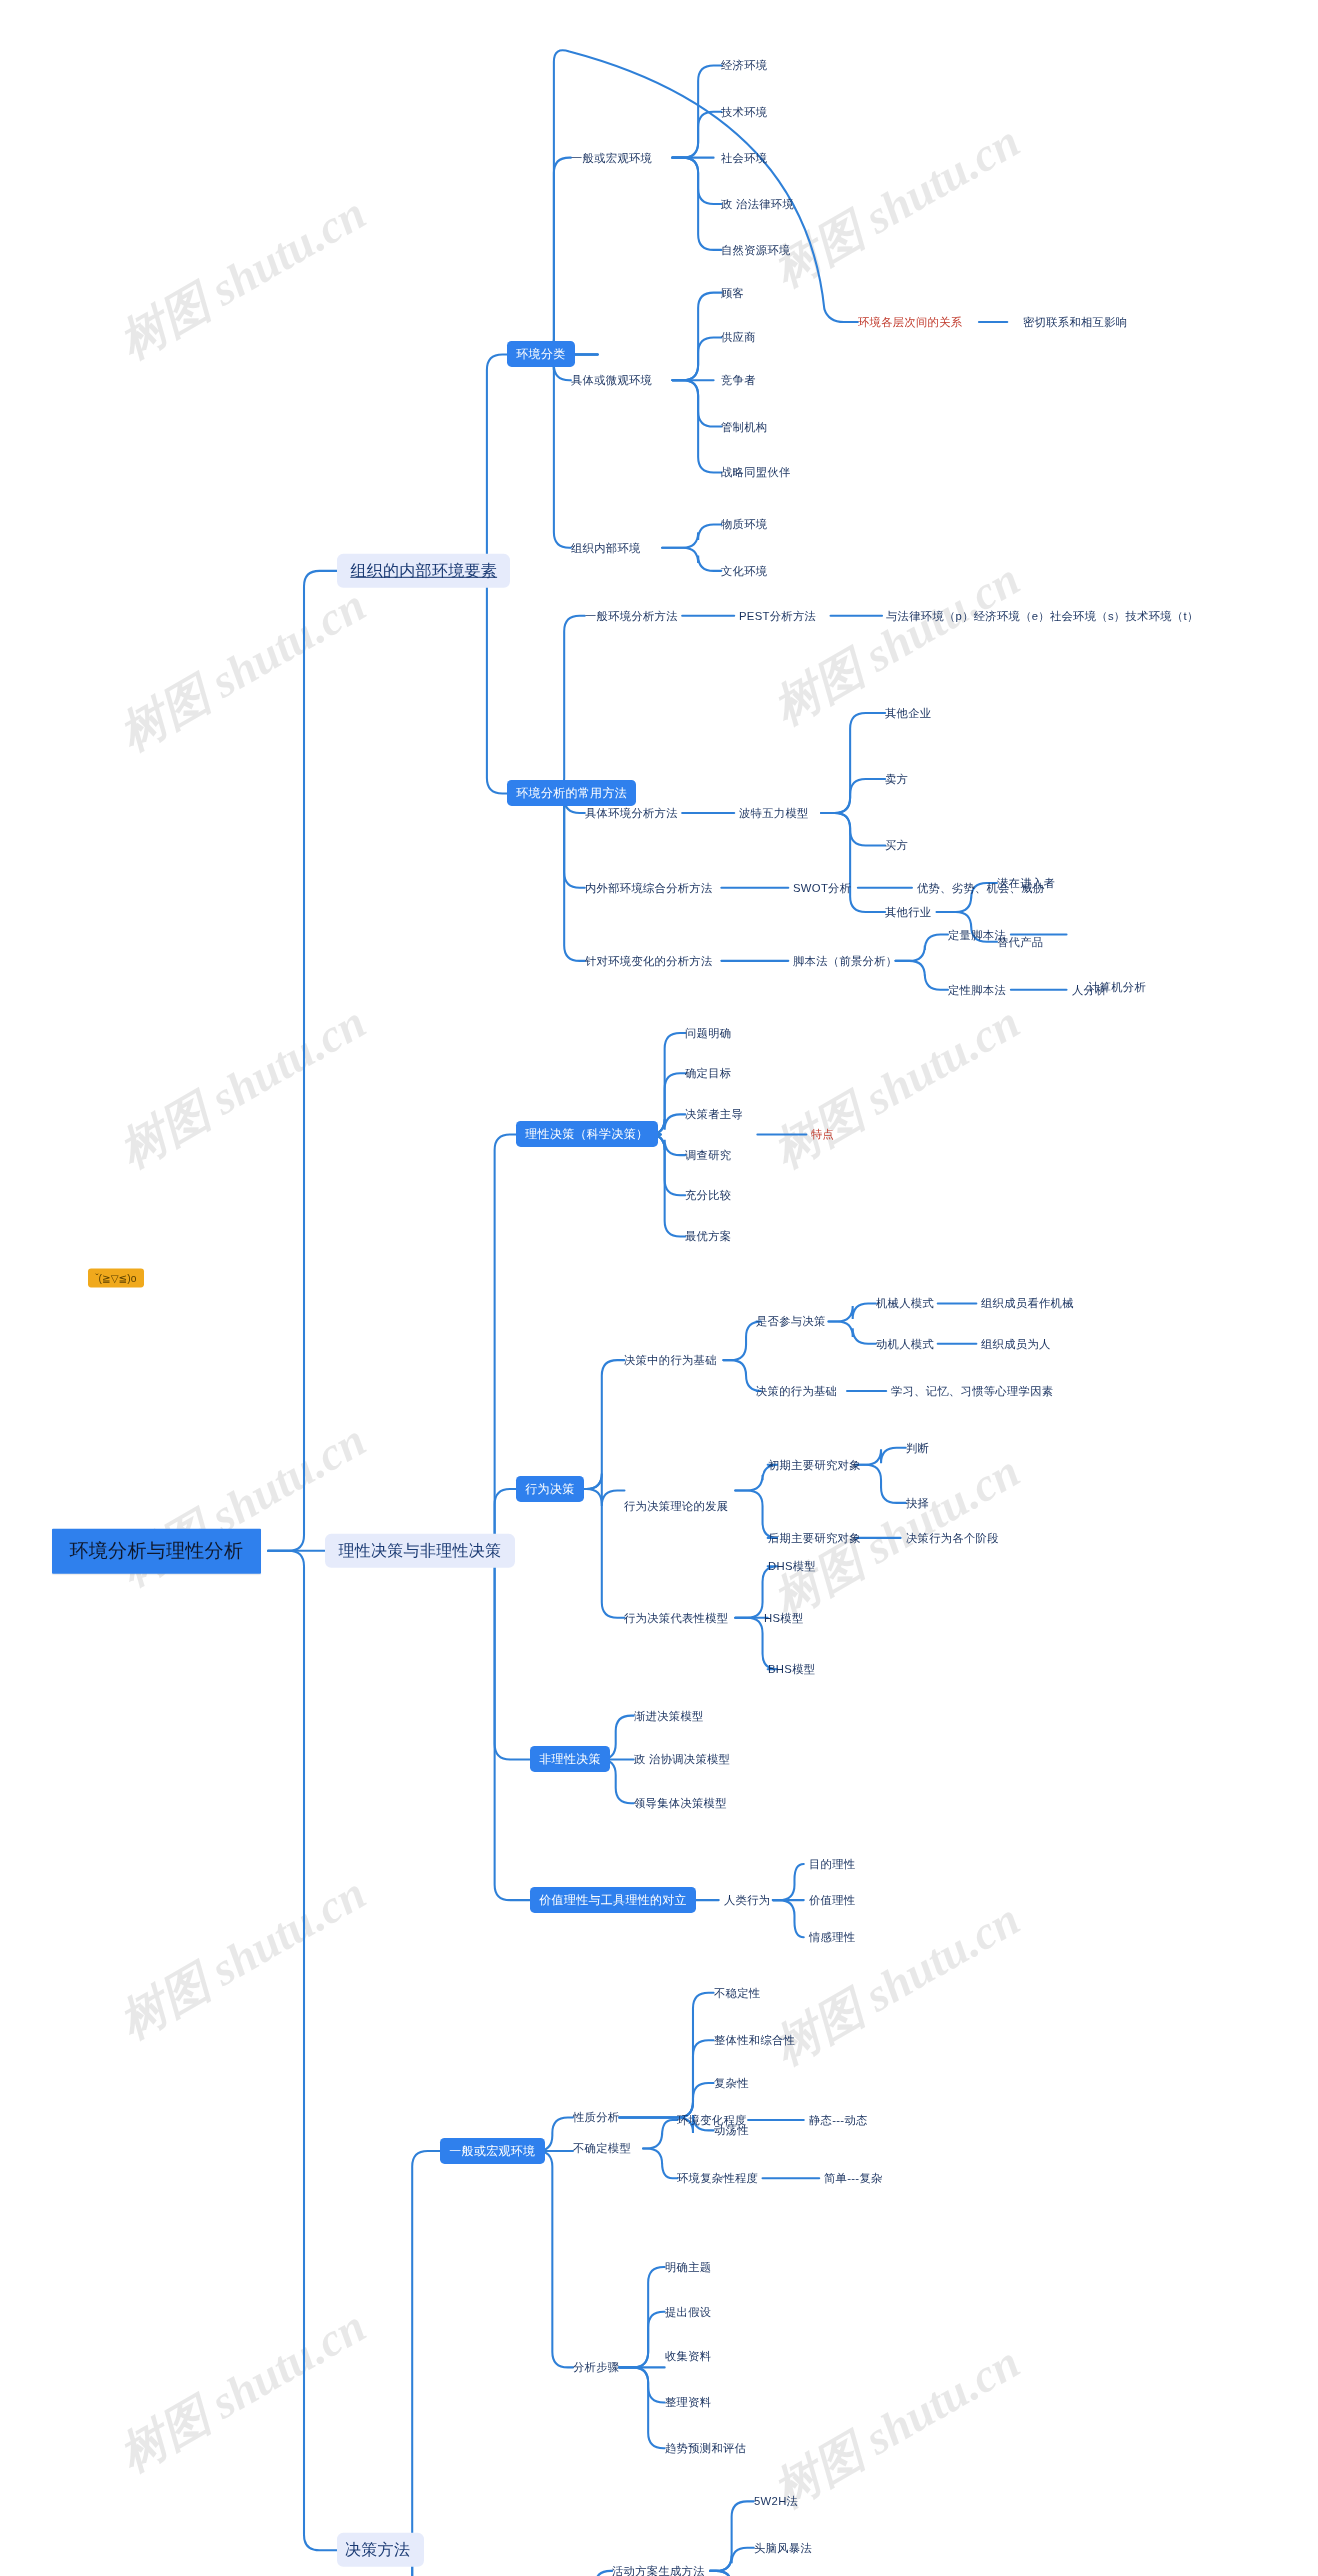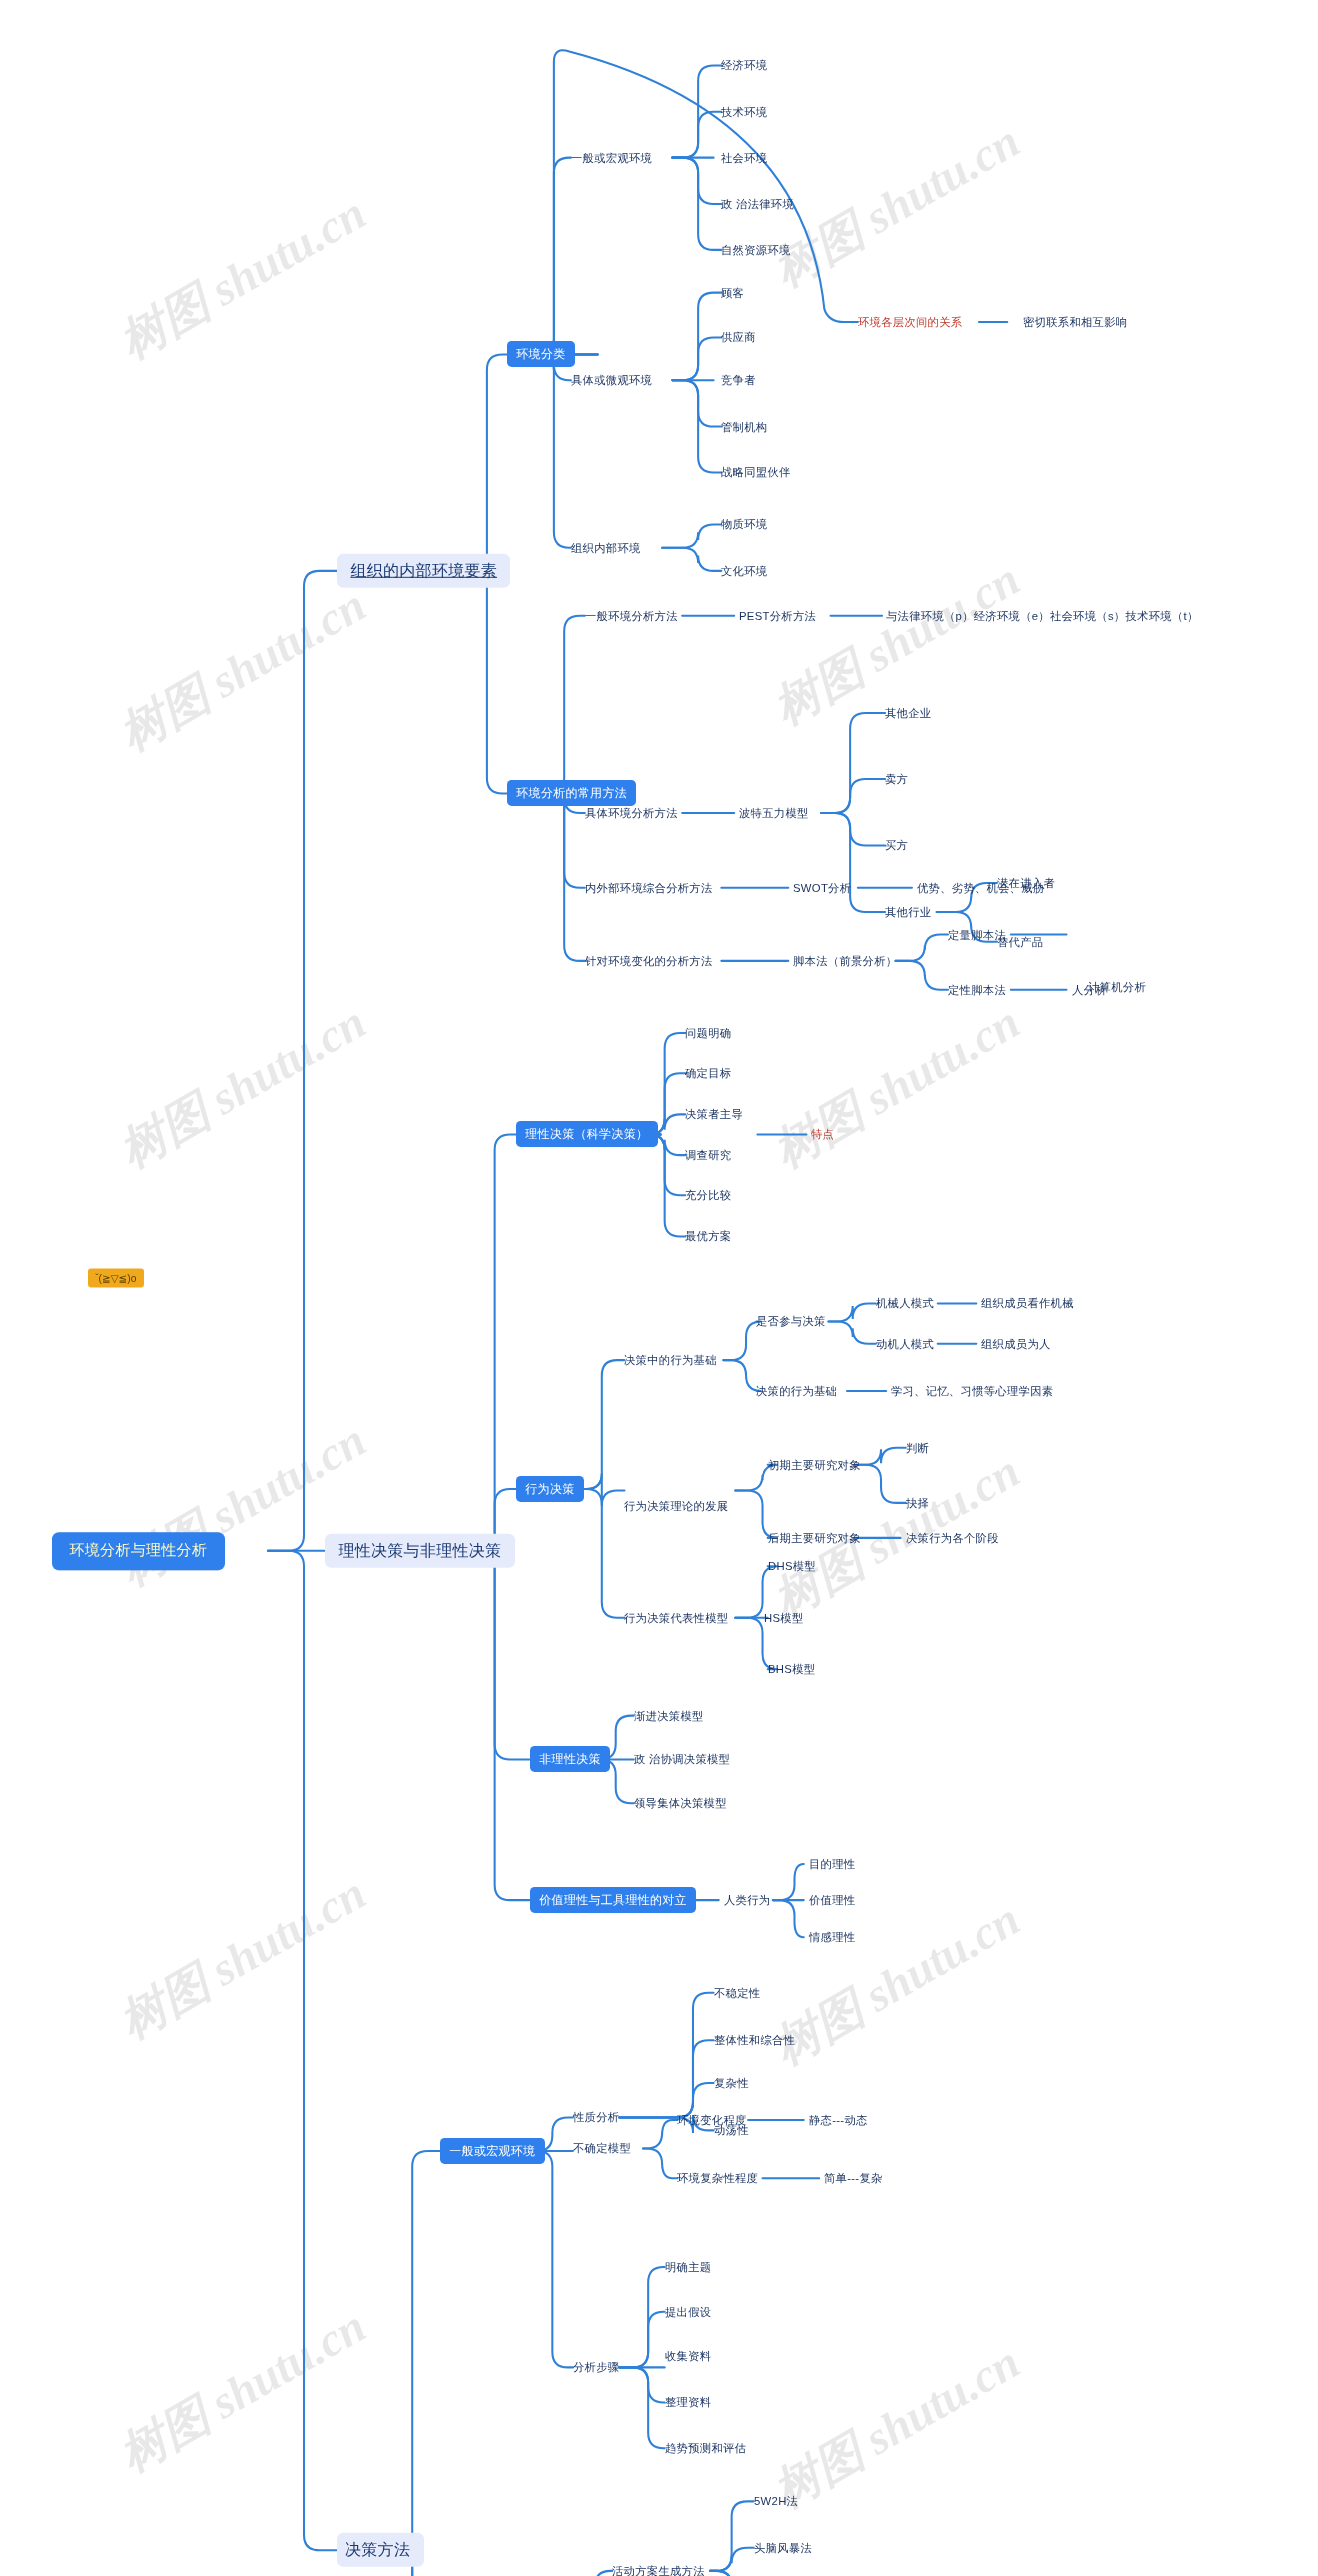--- a/index.html
+++ b/index.html
@@ -13,22 +13,22 @@
   .node{
     position:absolute;
     box-sizing:border-box;
     white-space:nowrap;
     display:flex;align-items:center;
     transform:translateY(-50%);
     letter-spacing:0.3px;
   }
   
   .n-root{
-    background:#2f80ed;color:#fef9c3;border-radius:7px;
-    padding:9.3px 17.5px;font-size:15px;font-weight:400;
+    background:#2f80ed;color:#0f172a;border-radius:1px;
+    padding:9.3px 17.5px;font-size:19px;font-weight:400;
     box-shadow:0 0.5px 1px rgba(0,0,0,.08);
   }
   
   .n-l1{
     background:#e6ebfb;color:#1a3a73;border-radius:6.2px;
     padding:6.7px 13.4px;font-size:16px;
   }
   
   .n-l2{
     background:#2f80ed;color:#ffffff;border-radius:4.6px;

